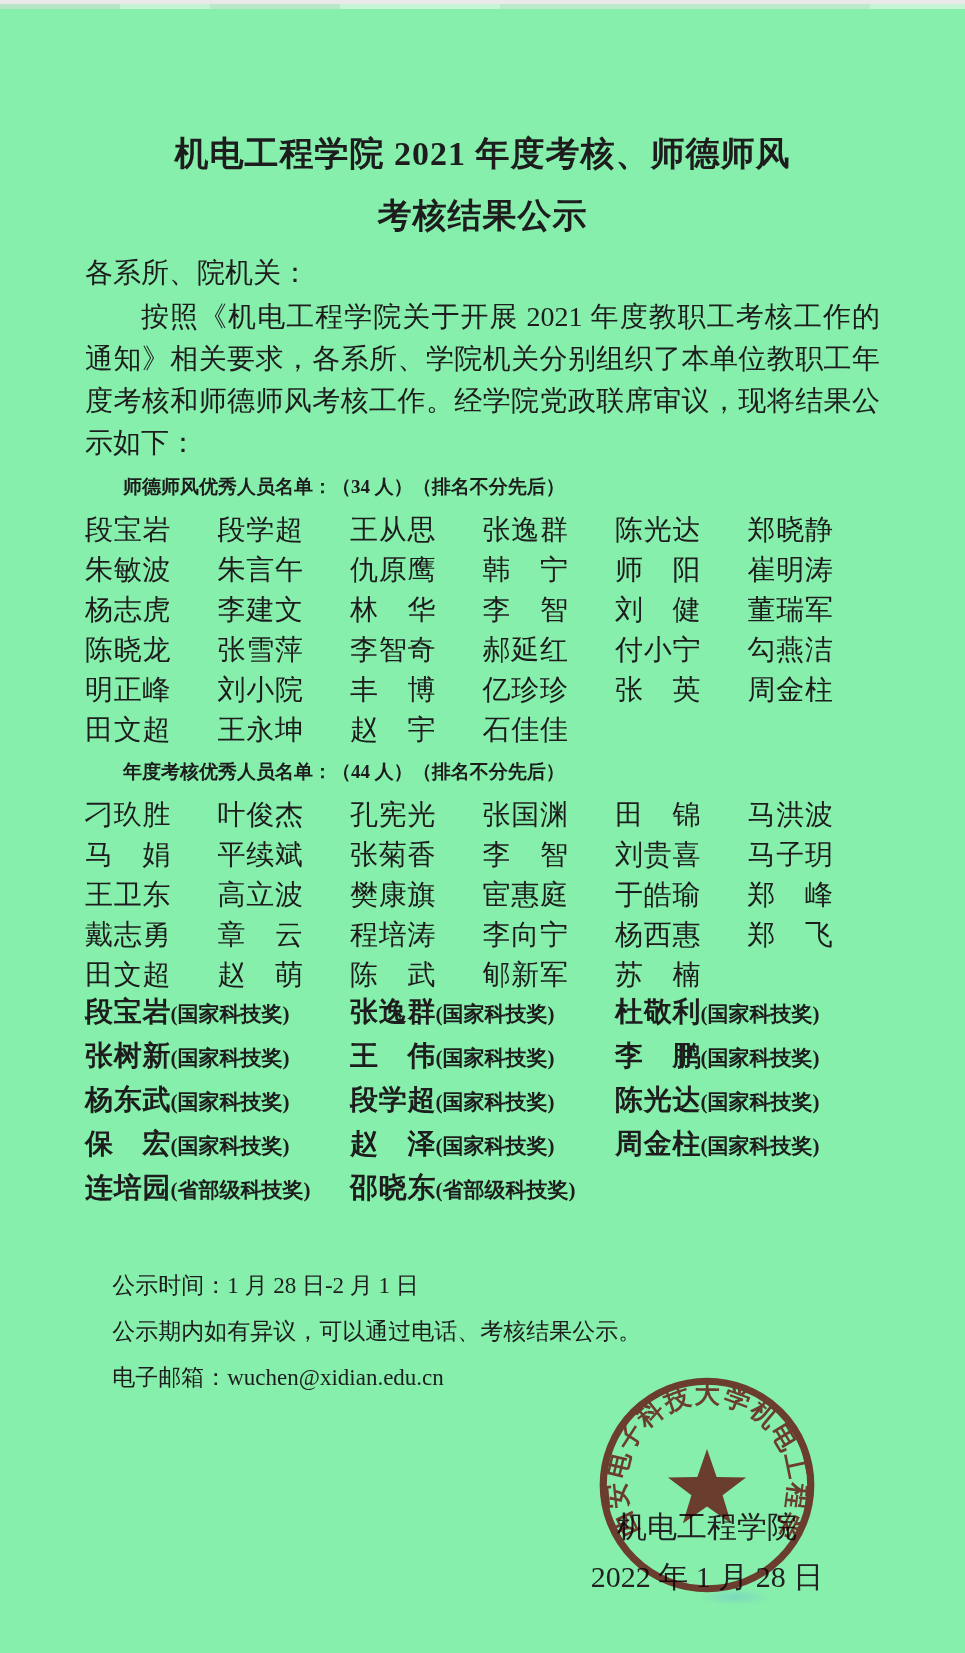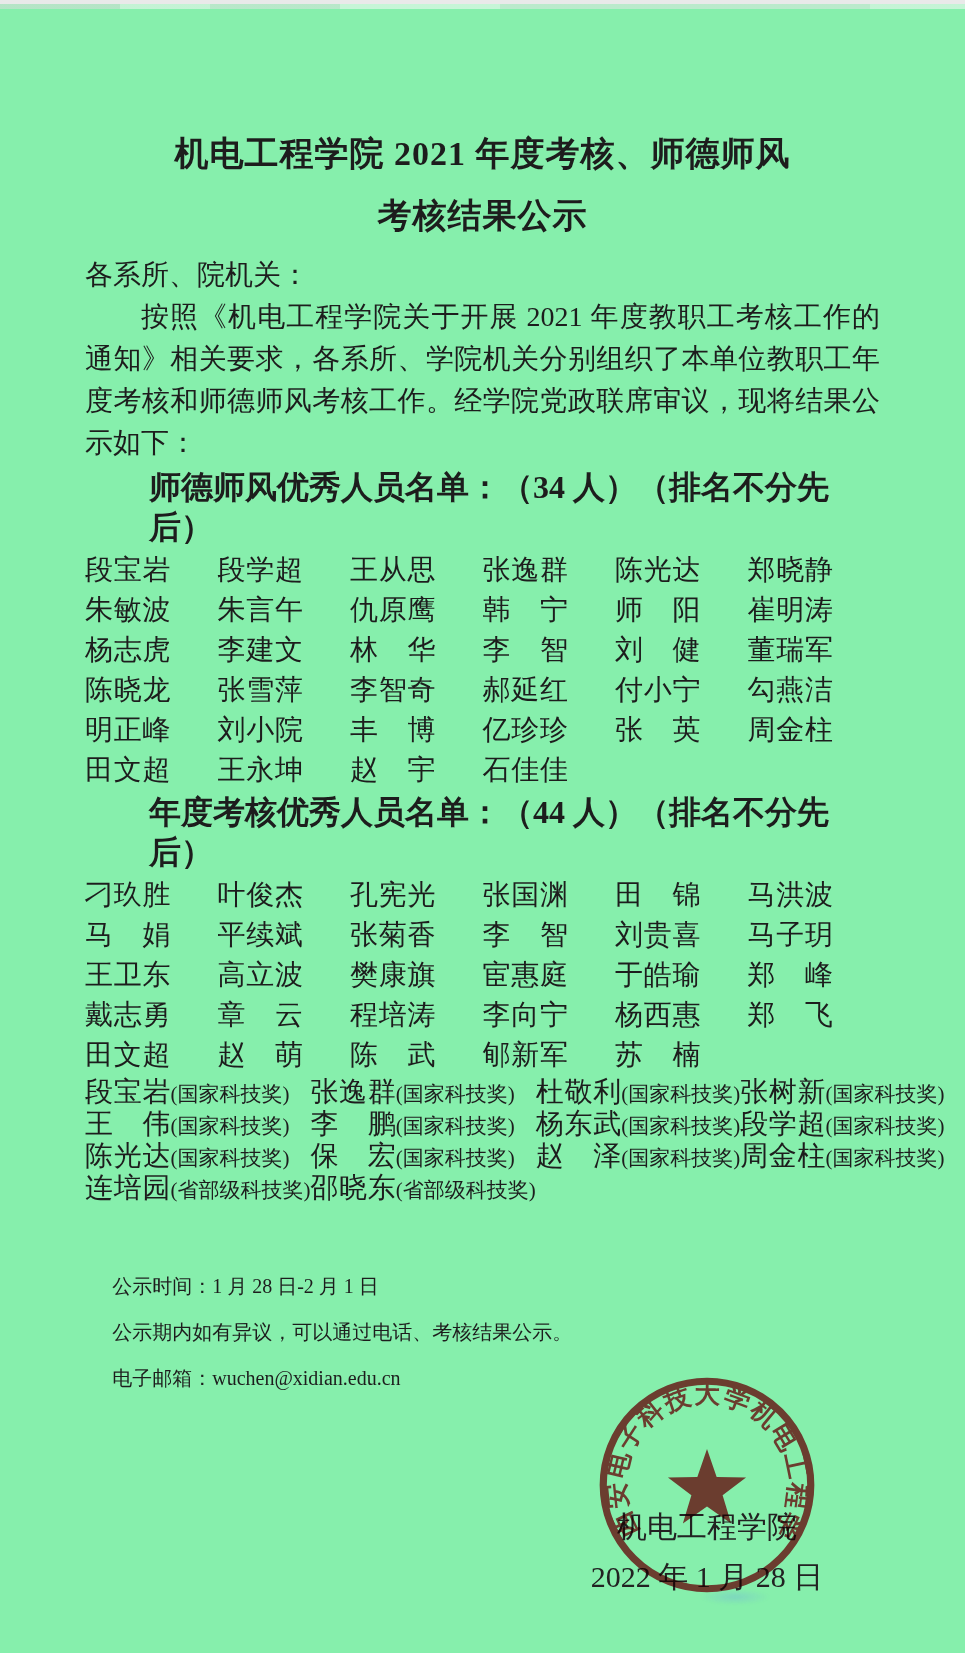--- a/index.html
+++ b/index.html
@@ -21,46 +21,46 @@
     position:absolute; left:700px; top:1585px; width:70px; height:16px;
     background:radial-gradient(ellipse at center, rgba(110,170,225,.35), rgba(110,170,225,0) 70%);
     filter:blur(1px);
   }
   .content { padding:128px 85px 0 85px; }
   .title {
     text-align:center; font-weight:bold; font-size:34px; line-height:44px;
     letter-spacing:1px;
   }
   .title2 { margin-top:18px; margin-bottom:16px; }
-  .salutation { font-size:28px; line-height:42px; }
+  .salutation { font-size:28px; line-height:42px;font-family:Liberation Mono, monospace; }
   .para {
     margin:0; font-size:28px; line-height:42px;
     text-indent:2em; text-align:justify;
   }
   .sec-head {
-    font-size:32px; font-weight:bold; line-height:40px;
+    font-size:19px; font-weight:bold; line-height:40px;
     padding-left:2em; margin-top:3px; margin-bottom:8px;
   }
   .names-grid {
     display:grid; grid-template-columns:repeat(6,1fr);
     row-gap:11px; font-size:28px; line-height:29px; margin-bottom:8px;
   }
   .name-cell {
     display:inline-block; width:3.05em;
     text-align:justify; text-align-last:justify;
     white-space:nowrap;
   }
   .awards-grid {
-    display:grid; grid-template-columns:repeat(4,1fr);
-    font-size:28px; line-height:29px; margin-top:4px;
+    display:grid; grid-template-columns:repeat(3,1fr);
+    row-gap:12px; font-size:28px; line-height:29px; margin-top:4px;font-weight:bold;
   }
   .award-cell { white-space:nowrap; }
   .award-label { font-size:21px; letter-spacing:0px; }
   .footer-lines { margin-top:58px; padding-left:1.7em; }
-  .footer-line { font-size:20px; line-height:46px; }
+  .footer-line { font-size:23px; line-height:46px; }
   .signature {
     position:absolute; left:572px; top:1498px; width:270px;
     text-align:center; font-size:30px; line-height:50px; color:#222;
   }
   .stamp {
     position:absolute; left:594px; top:1368px;
     width:226px; height:226px;
     mix-blend-mode:multiply; opacity:.88;
   }
   .stamp text {

